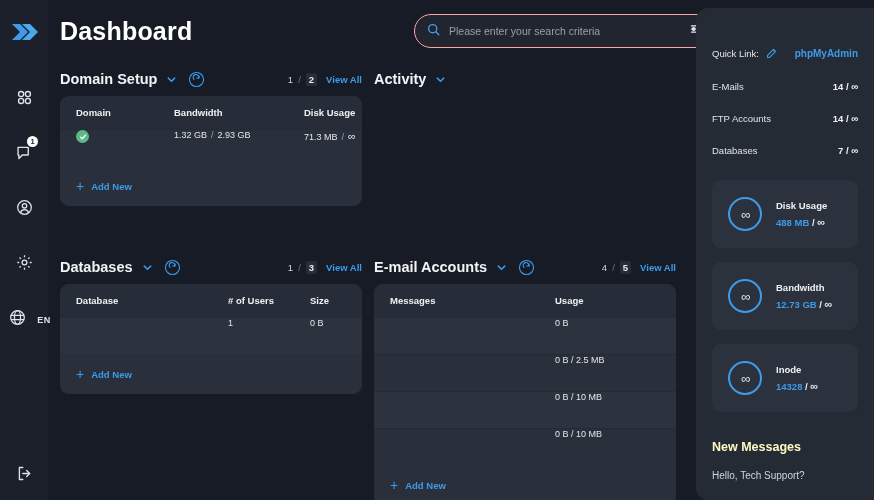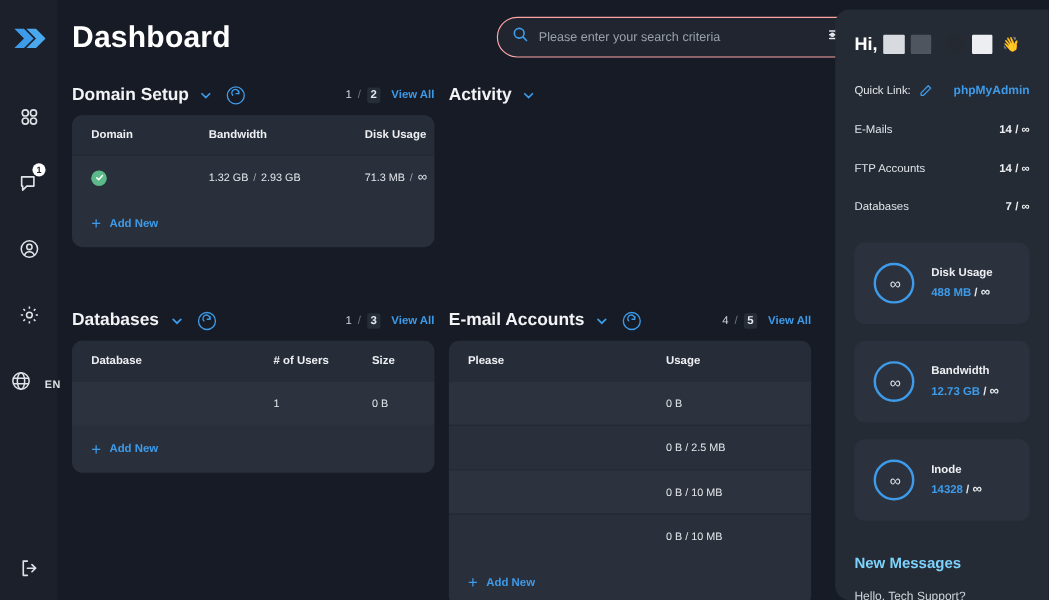--- a/index.html
+++ b/index.html
@@ -73,21 +73,21 @@
   .pg-tot { color: #e6e9ed; font-weight: bold; background:#272d38; padding: 1px 3px; border-radius:2px; }
   .viewall { color: #3d9be9; font-weight: bold; font-size: 9.5px; margin-left: 4px; cursor: pointer; }
 
   .card { background: #2a303b; border-radius: 9px; overflow: hidden; }
   .card-head {
     background: #272d38; display: flex; align-items: center;
     height: 33px; padding: 0 0 0 16px;
     font-size: 9.5px; font-weight: bold; color: #eef0f3;
   }
   .row {
-    display: flex; align-items: center; height: 37px; padding: 0 0 0 16px;
+    display: flex; height: 37px; padding: 0 0 0 16px;
     font-size: 9px; color: #e3e6ea; border-top: 1px solid #242a34;
   }
   .row.alt { background: #2d333e; }
   .addrow {
     display: flex; align-items: center; height: 40px; padding-left: 16px;
     color: #3d9be9; font-size: 9.5px; font-weight: bold; cursor: pointer; gap: 7px;
   }
   .plus { font-size: 14px; line-height: 1; font-weight: normal; }
 
   .c1 { width: 98px; }
@@ -142,21 +142,21 @@
   .ucirc {
     width: 34px; height: 34px; border-radius: 50%;
     border: 2.5px solid #3d9be9; display: flex; align-items: center; justify-content: center;
     color: #dfe3e8; font-size: 13px; letter-spacing: -2px;
   }
   .ulabel { font-size: 9.5px; color: #eef0f3; font-weight: bold; }
   .uval { font-size: 9.5px; margin-top: 5px; color: #3d9be9; font-weight: bold; }
   .uval .sl2 { color: #e6e9ed; }
   .uval .infw { color: #e6e9ed; font-size: 11px; letter-spacing:-1px;}
 
-  .msg-title { font-size: 12.5px; font-weight: bold; color: #7dd3fc; margin-top: 28px; }
+  .msg-title { font-size: 12.5px; font-weight: bold; color: #fef9c3; margin-top: 28px; }
   .msg-sub { font-size: 10px; color: #cfd4db; margin-top: 16px; }
 </style>
 </head>
 <body>
 
 <div class="app">
 
   <div class="rail">
     <div class="rail-logo">
       <svg width="28" height="24" viewBox="0 0 28 24">
@@ -368,21 +368,21 @@
           <span class="pager">
             <span class="pg-cur">4</span>
             <span class="pg-sep">/</span>
             <span class="pg-tot">5</span>
             <span class="viewall">View All</span>
           </span>
         </div>
 
         <div class="card">
           <div class="card-head">
-            <span class="em1">Please</span>
+            <span class="em1">Messages</span>
             <span class="em2">Usage</span>
           </div>
           <div class="row alt">
             <span class="em1"></span>
             <span class="em2">0 B</span>
           </div>
           <div class="row">
             <span class="em1"></span>
             <span class="em2">0 B / 2.5 MB</span>
           </div>
@@ -398,28 +398,20 @@
             <span class="plus">+</span>
             <span>Add New</span>
           </div>
         </div>
       </div>
     </div>
   </div>
 
   <div class="right">
 
-    <div class="hi-row">
-      <span class="hi-text">Hi,</span>
-      <span class="redact r1"></span>
-      <span class="redact r2"></span>
-      <span class="redact r3"></span>
-      <span class="redact r4"></span>
-      <span class="wave">👋</span>
-    </div>
 
     <div class="ql-row">
       <span class="ql-label">Quick Link:</span>
       <span class="pencil">
         <svg width="11" height="11" viewBox="0 0 14 14" fill="none" stroke="#3d9be9" stroke-width="1.4" stroke-linejoin="round">
           <path d="M9.6 1.8l2.6 2.6L4.6 12H2v-2.6z"></path>
         </svg>
       </span>
       <span class="ql-link">phpMyAdmin</span>
     </div>

